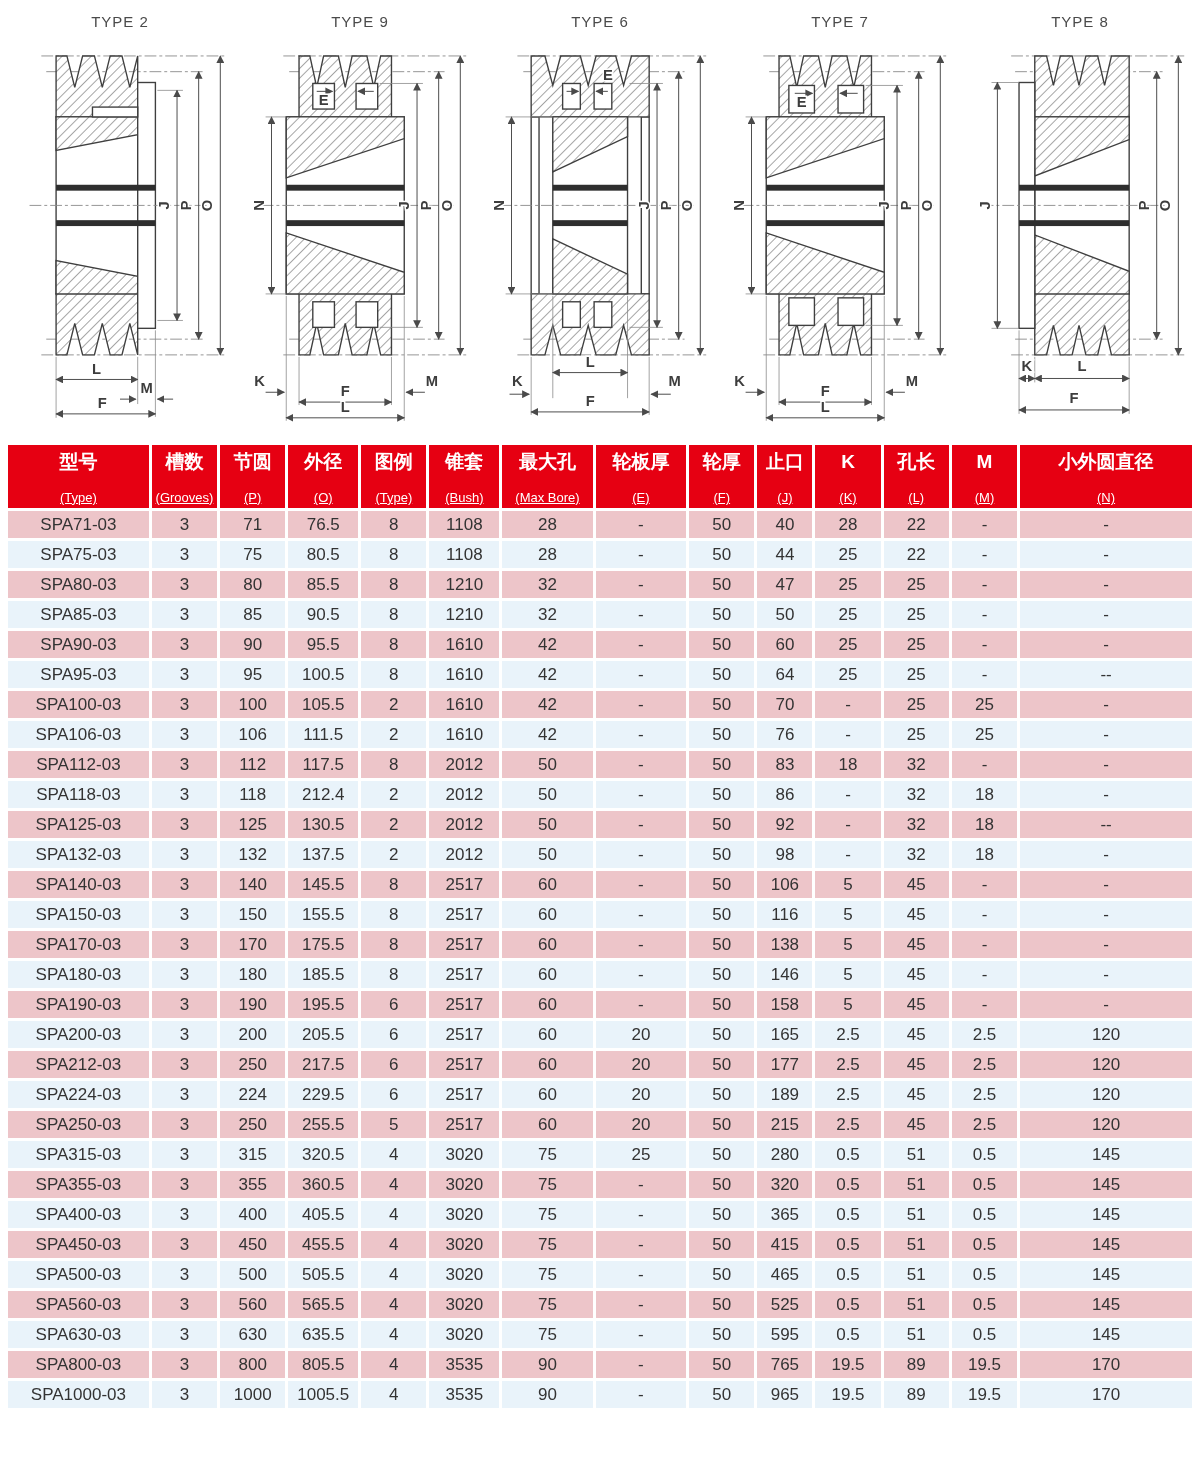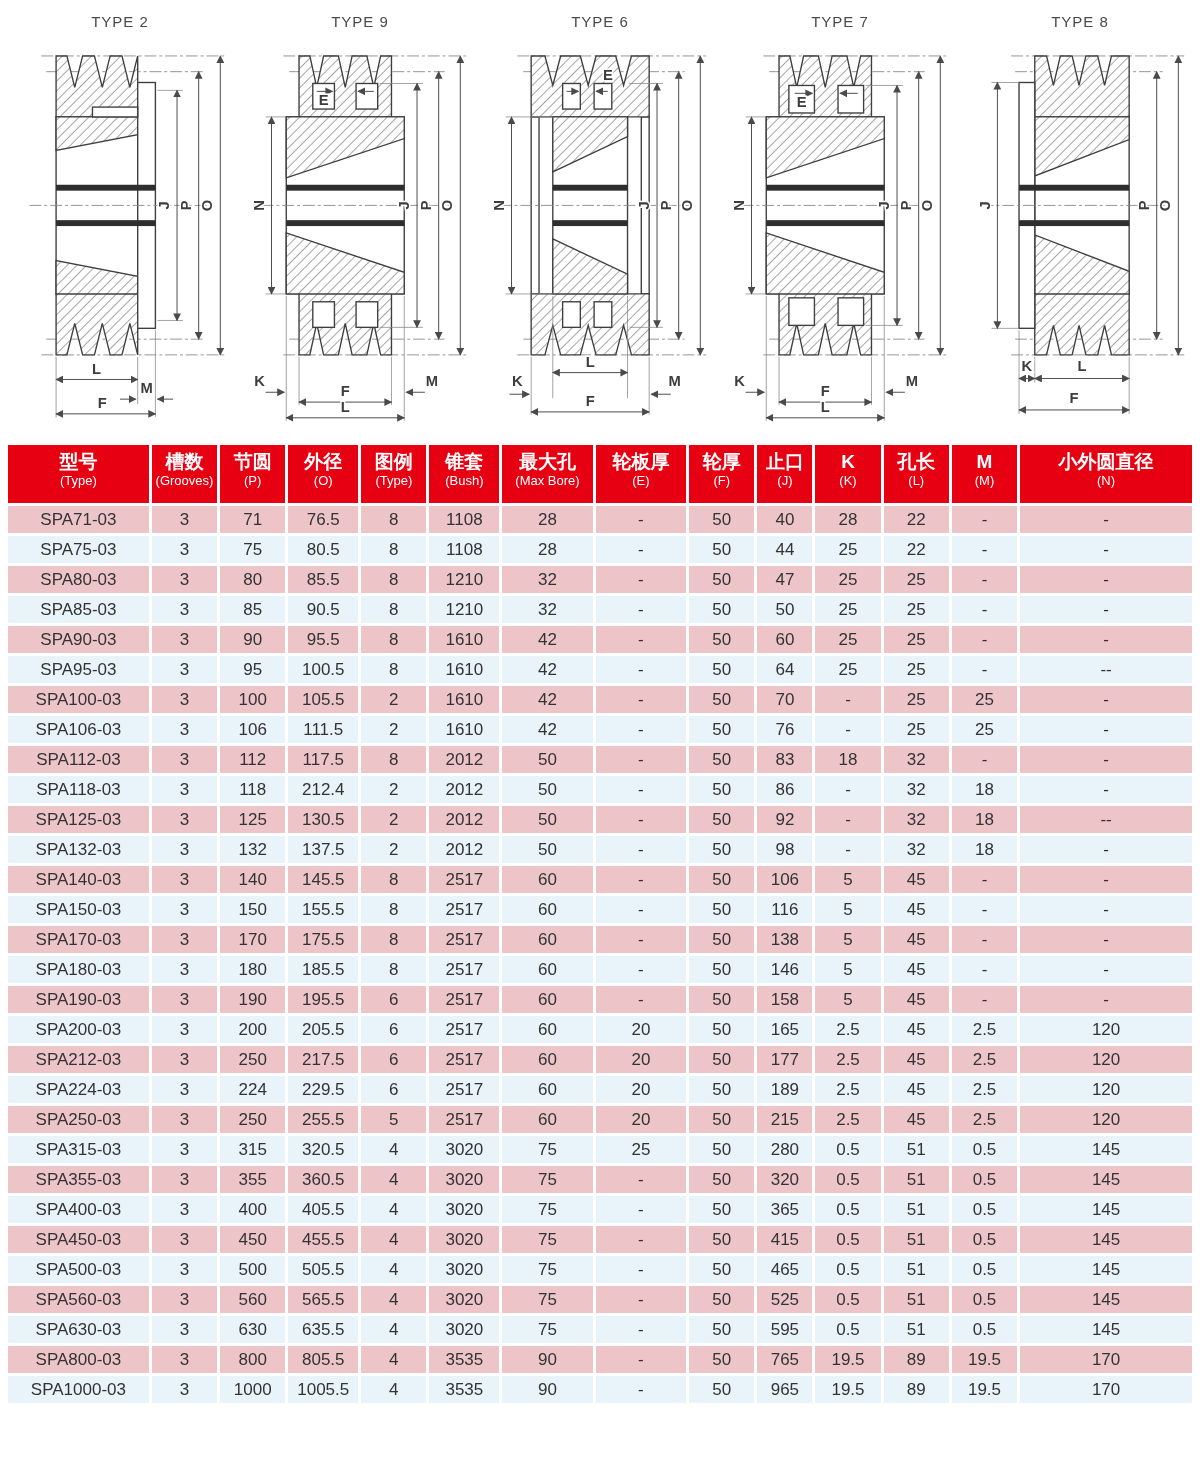--- a/index.html
+++ b/index.html
@@ -25,23 +25,23 @@
   .dimA{stroke:#4a4a4a;stroke-width:1;fill:none;marker-end:url(#arw);}
   .ext{stroke:#8a8a8a;stroke-width:0.8;fill:none;}
   .cl{stroke:#888;stroke-width:0.9;fill:none;stroke-dasharray:12 3 3 3;}
   .lbl{font-family:"Liberation Sans","DejaVu Sans",sans-serif;font-size:15px;
        font-weight:bold;fill:#3d3d3d;paint-order:stroke;stroke:#fff;stroke-width:3px;}
 
   
   table.spec{width:1190px;margin:0 5px;border-collapse:separate;border-spacing:3px;
              table-layout:fixed;}
   table.spec th{background:var(--red);color:#fff;vertical-align:middle;
-                padding:6px 0 14px;line-height:1.15;}
+                padding:6px 0 2px;line-height:1.15;}
   .h-zh{font-size:19px;font-weight:bold;}
-  .h-en{font-size:13px;font-weight:normal;margin-top:1px;}
+  .h-en{font-size:13px;font-weight:normal;margin-top:18px;text-decoration:underline;}
   table.spec td{height:27px;text-align:center;vertical-align:middle;font-size:17px;
                 color:var(--cell-text);background:var(--row-blue);padding:0;line-height:27px;}
   table.spec tbody tr:nth-child(odd) td{background:var(--row-pink);}
 </style>
 </head>
 <body>
 
 <div class="page">
 
   <div class="diagrams">

